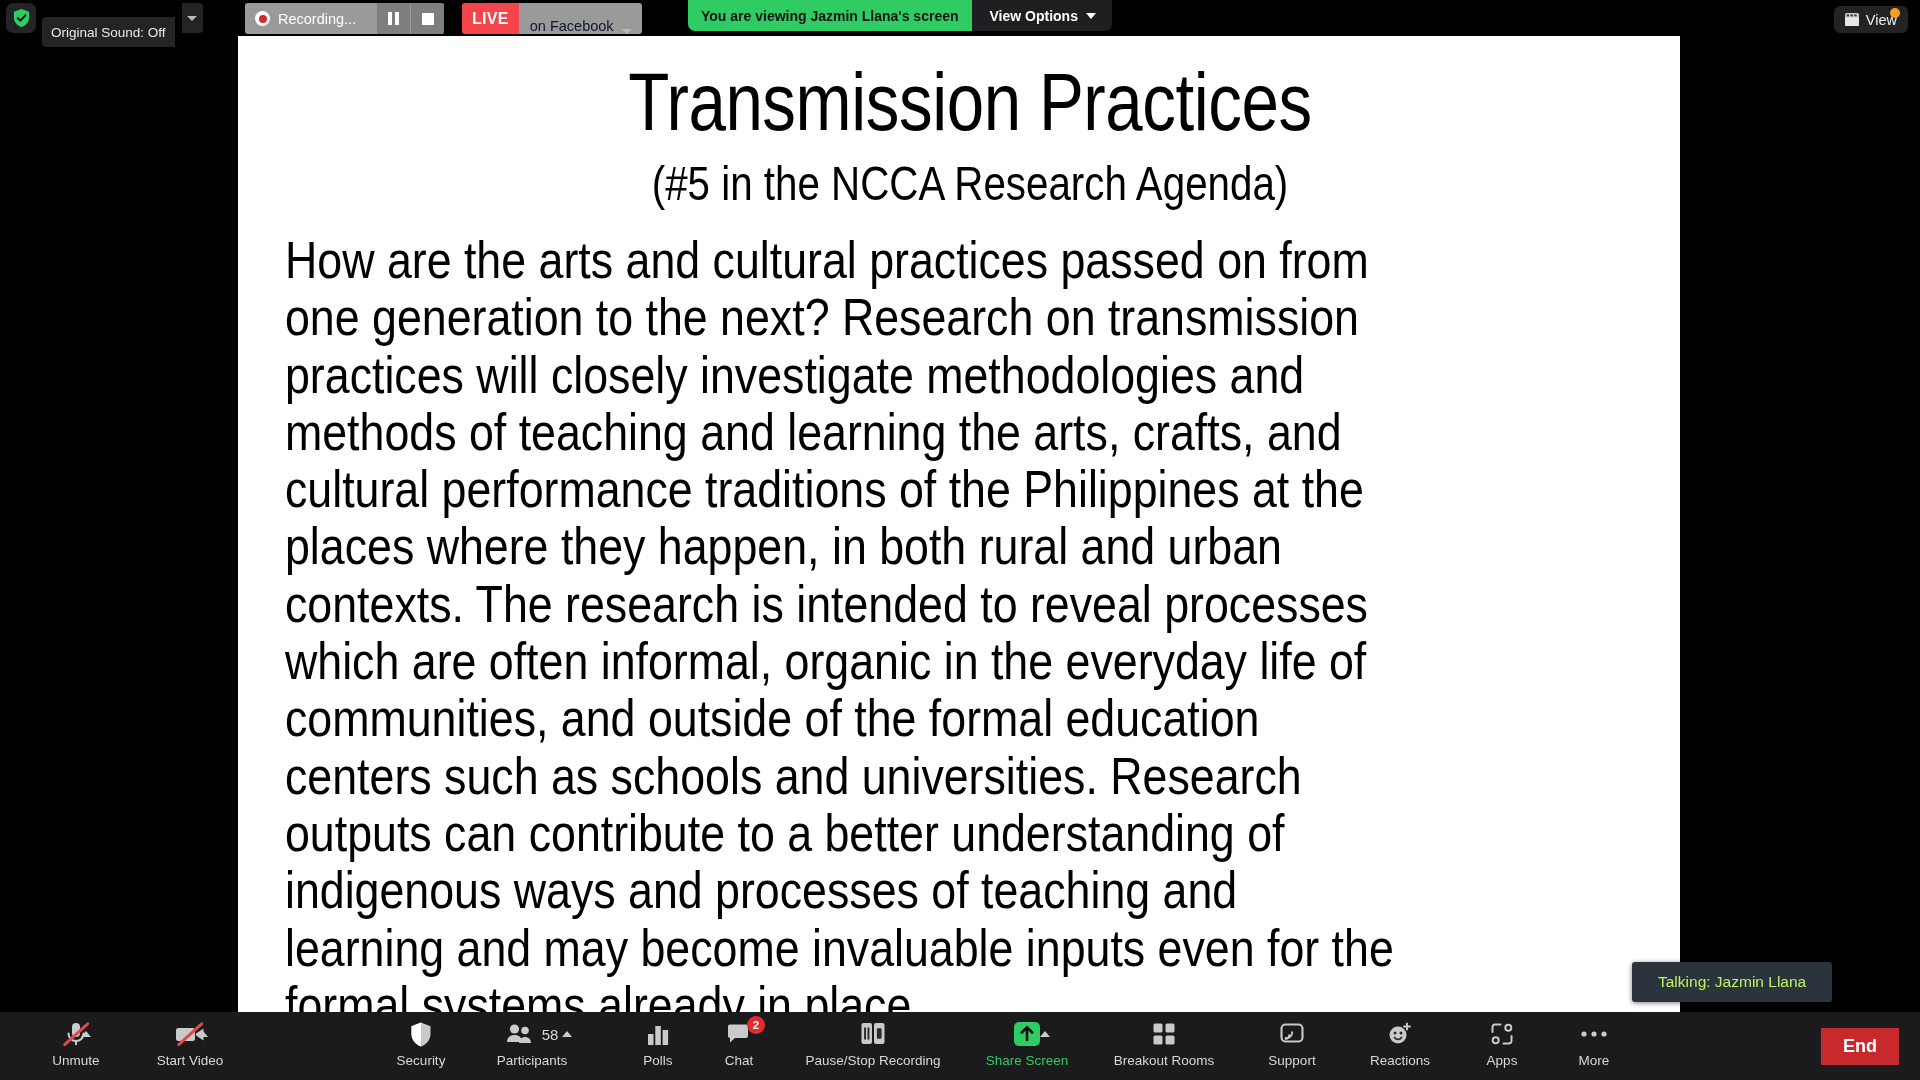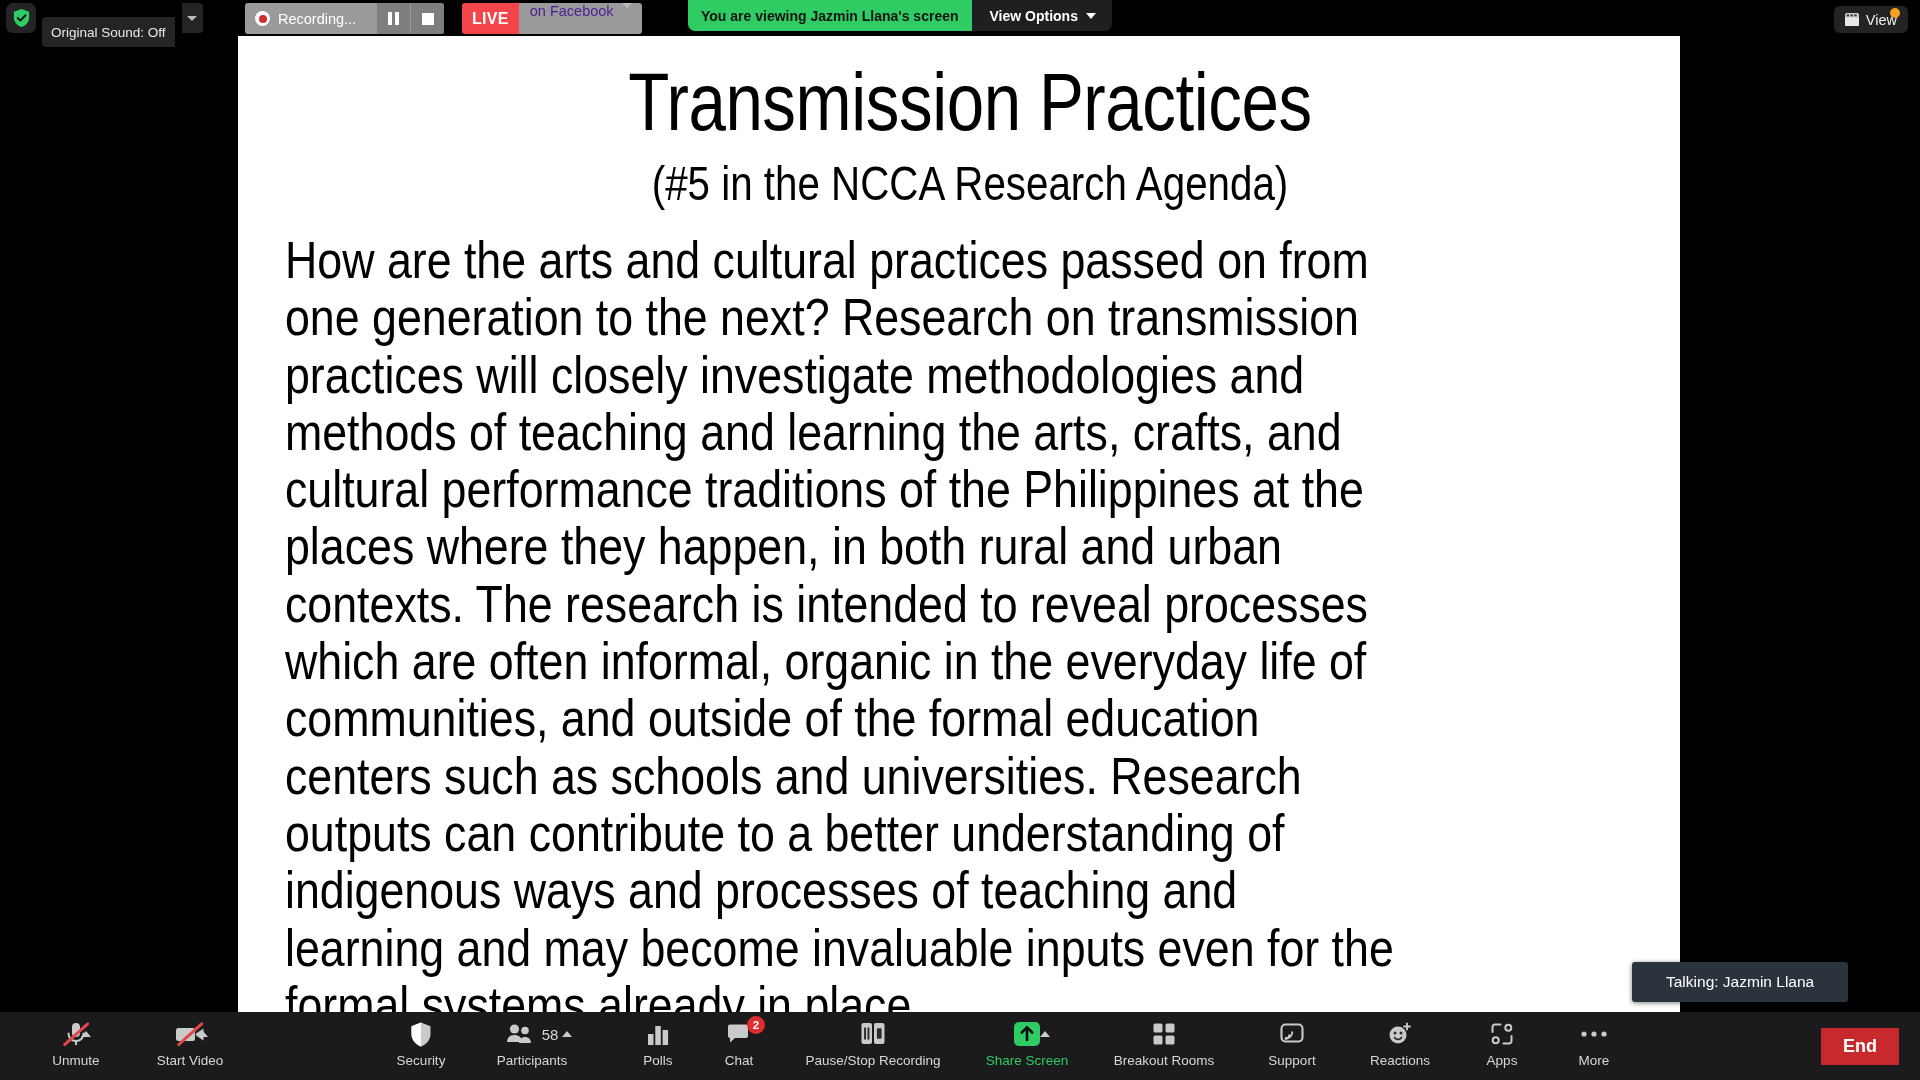--- a/index.html
+++ b/index.html
@@ -93,22 +93,22 @@
   
   #live-pill {
     position:absolute; left:462px; top:3px; height:31px;
     border-radius:3px; display:flex; align-items:center; overflow:hidden;
   }
   .live-badge {
     background:#f4454a; color:#fff; font-weight:bold; font-size:16px;
     height:33px; display:flex; align-items:center; padding:0 10px; letter-spacing:0.3px;
   }
   .live-on {
-    background:#9a9a9a; color:#4c1d95; font-size:14.5px; height:31px;
-    display:flex; align-items:flex-start; gap:8px; padding:0 10px 0 11px; white-space:nowrap;
+    background:#9a9a9a; color:#0f172a; font-size:14.5px; height:31px;
+    display:flex; align-items:flex-end; gap:8px; padding:0 10px 0 11px; white-space:nowrap;
   }
 
   
   #viewing-banner {
     position:absolute; left:688px; top:0; height:31px;
     display:flex; align-items:stretch; border-radius:0 0 7px 7px; overflow:hidden;
     box-shadow:0 1px 4px rgba(0,0,0,.4);
   }
   .viewing-green {
     background:#2ecc62; color:#141414; font-weight:bold; font-size:14px;
@@ -130,22 +130,22 @@
   .grid-ico { width:14px;height:13px; display:block; }
   #view-dot {
     position:absolute; right:8px; top:2px; width:10px;height:10px;
     border-radius:50%; background:#f7a01f;
   }
 
   
   #talking-tooltip {
     position:absolute; left:1632px; top:962px; height:40px;
     background:#2b333d; border-radius:3px;
-    display:flex; align-items:center; padding:0 34px;
-    color:#ffffff; font-size:15.5px; white-space:nowrap;
+    display:flex; align-items:center; padding:0 26px;
+    color:#bef264; font-size:15.5px; white-space:nowrap;
     box-shadow:0 1px 5px rgba(0,0,0,.5);
   }
 
   
   #toolbar {
     position:absolute; left:0; bottom:0; width:1920px; height:68px;
     background:#1b1b1d; display:flex; align-items:flex-start;
   }
   .tb-item {
     position:relative; height:68px; display:flex; flex-direction:column;

